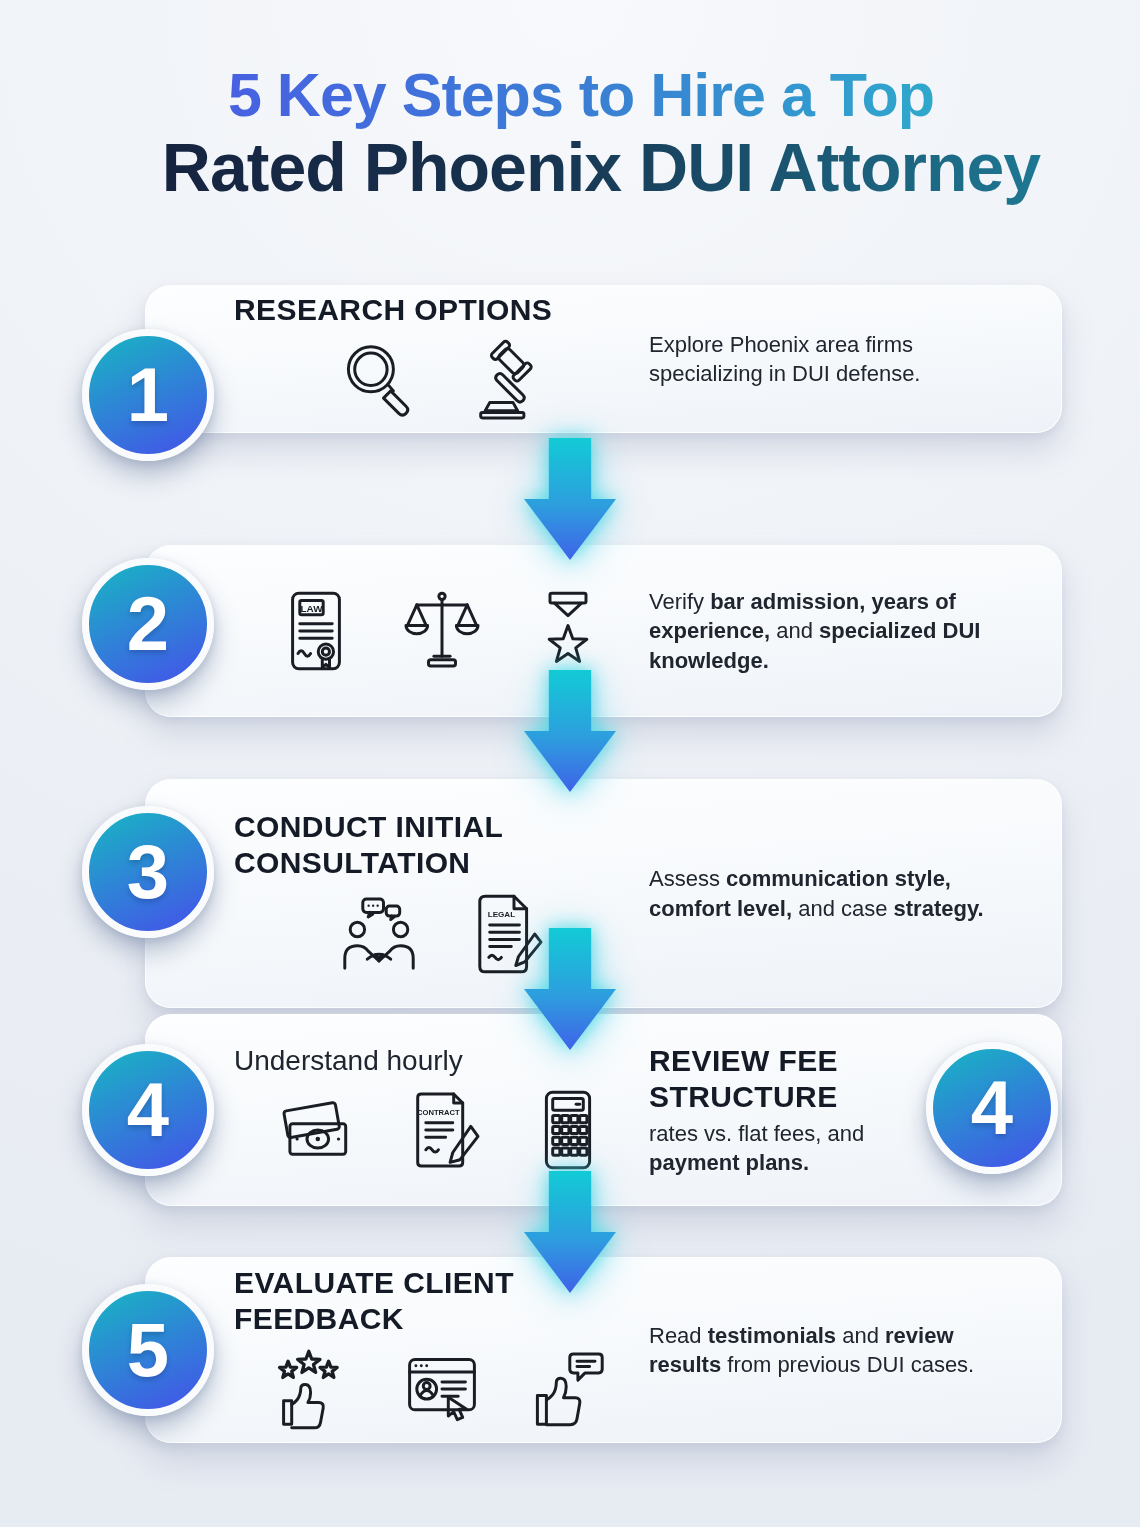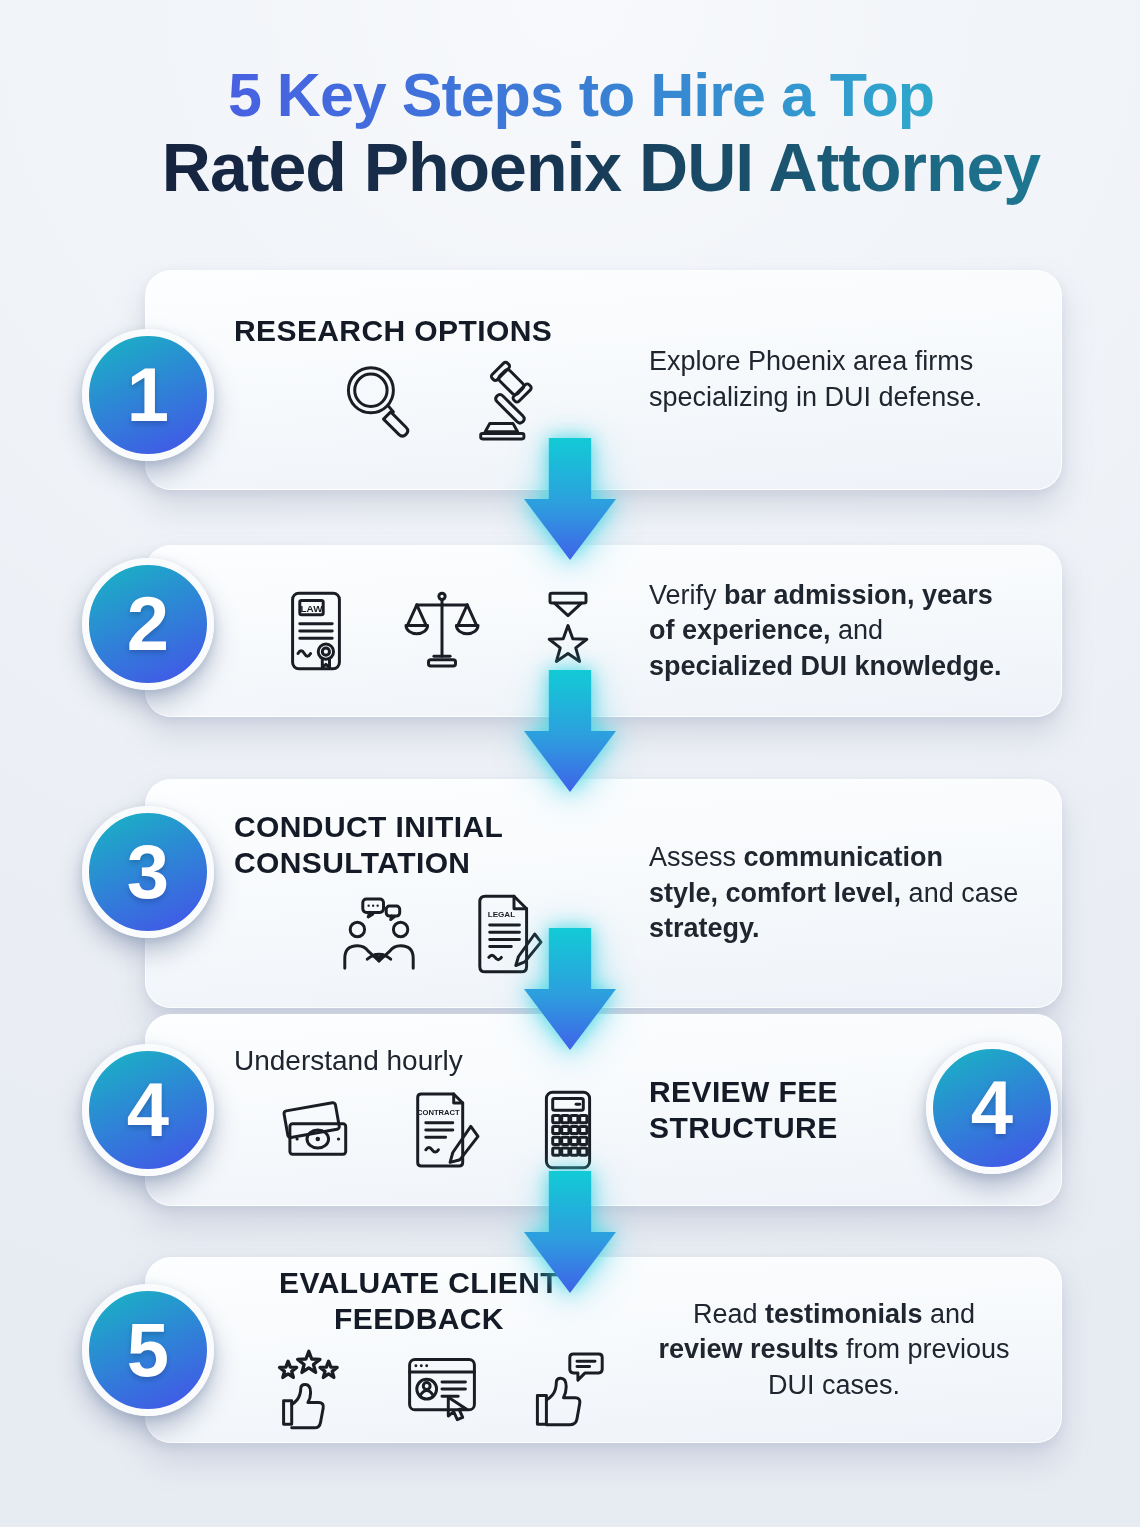--- a/index.html
+++ b/index.html
@@ -24,35 +24,35 @@
 
   
   .card{
     position:absolute;left:145px;width:917px;border-radius:26px;z-index:1;
     background:linear-gradient(176deg,#fdfeff 0%,#f5f8fb 60%,#eef2f8 100%);
     border:1px solid rgba(255,255,255,.85);
     box-shadow:0 18px 30px rgba(140,152,178,.28),0 4px 10px rgba(140,152,178,.16);
     display:grid;grid-template-columns:415px 1fr;align-items:center;
     padding-left:88px;box-sizing:border-box;
   }
-  .c1{top:270px;height:220px;}
+  .c1{top:285px;height:148px;}
   .c2{top:545px;height:172px;}
   .c3{top:779px;height:229px;}
   .c4{top:1014px;height:192px;grid-template-columns:415px 300px;}
-  .c5{top:1257px;height:186px;text-align:center;}
+  .c5{top:1257px;height:186px;}
 
   .head-col{display:flex;flex-direction:column;gap:8px;align-items:flex-start;}
   .h{margin:0;font-size:30px;font-weight:bold;color:#141b26;letter-spacing:.4px;line-height:1.2;max-width:370px;}
   .h4x{max-width:240px;}
   .step-label{font-size:28px;color:#20262f;font-weight:400;}
   .step-label b{font-weight:normal;}
   .icons{display:flex;gap:36px;align-items:flex-end;justify-content:center;align-self:center;}
   .icons svg{height:90px;width:90px;display:block;}
 
-  .desc{font-size:27px;line-height:1.32;color:#20262f;width:370px;font-weight:400;}
+  .desc{font-size:22px;line-height:1.32;color:#20262f;width:370px;font-weight:400;}
   .desc b{font-weight:bold;}
   .desc4-col{display:flex;flex-direction:column;gap:4px;}
   .desc4{width:280px;}
 
   
   .badge{
     position:absolute;width:132px;height:132px;border-radius:50%;z-index:6;
     background:linear-gradient(155deg,#19b2c4 4%,#2e85d6 48%,#4355e8 96%);
     border:7px solid #fafbfd;box-sizing:border-box;
     box-shadow:0 14px 24px rgba(110,128,162,.45),0 3px 8px rgba(110,128,162,.28);
@@ -249,20 +249,21 @@
               <rect x="33" y="70" width="8" height="8" rx="1.5"></rect>
               <rect x="43" y="70" width="8" height="8" rx="1.5"></rect>
               <rect x="53" y="70" width="8" height="8" rx="1.5"></rect>
               <rect x="63" y="70" width="8" height="8" rx="1.5"></rect>
             </svg>
           </span>
         </div>
     </div>
     <div class="desc4-col">
       <h2 class="h h4x">REVIEW FEE STRUCTURE</h2>
+      <div class="desc desc4"><span>rates vs. flat fees, and </span><b>payment plans.</b></div>
     </div>
   </section>
   <div class="badge b4l">
     <span>4</span>
   </div>
   <div class="badge b4r">
     <span>4</span>
   </div>
   <div class="arrow a4">
       <div class="arrow-shape"></div>

